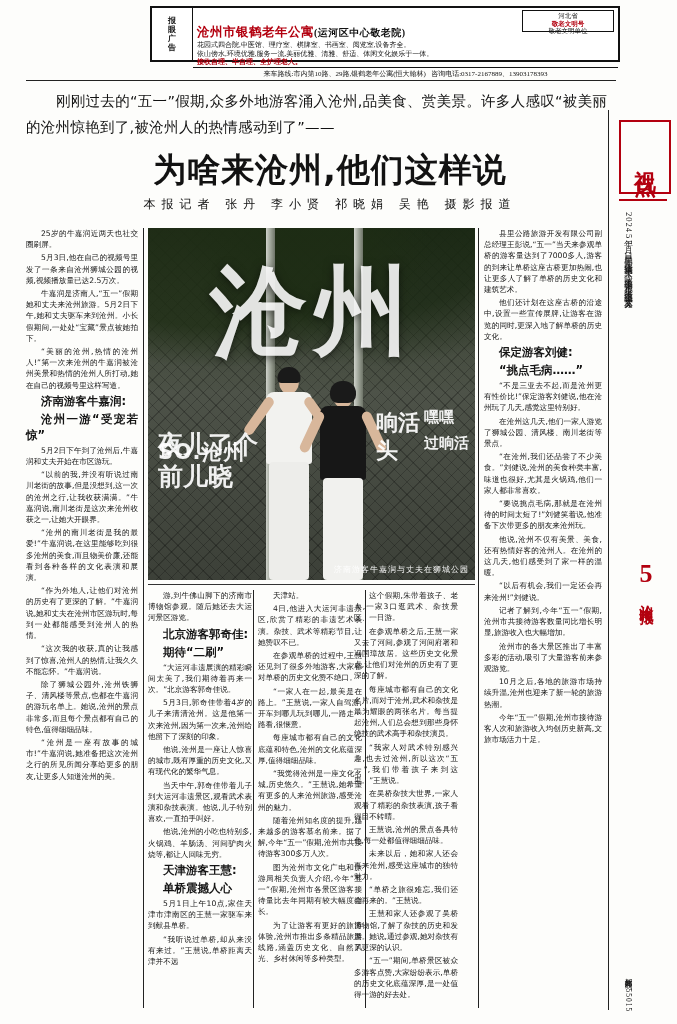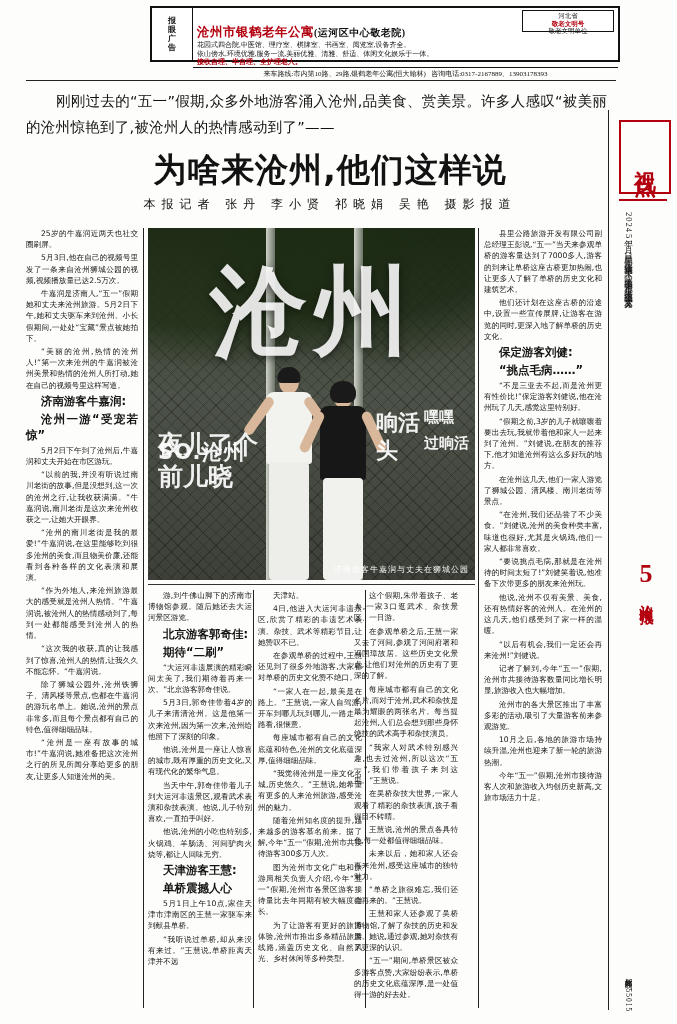--- a/index.html
+++ b/index.html
@@ -199,21 +199,21 @@
   <div class="col c1">
     <p>25岁的牛嘉润近两天也社交圈刷屏。</p>
     <p>5月3日,他在自己的视频号里发了一条来自沧州狮城公园的视频,视频播放量已达2.5万次。</p>
     <p>牛嘉润是济南人,“五一”假期她和丈夫来沧州旅游。5月2日下午,她和丈夫驱车来到沧州。小长假期间,一处处“宝藏”景点被她拍下。</p>
     <p>“美丽的沧州,热情的沧州人!”第一次来沧州的牛嘉润被沧州美景和热情的沧州人所打动,她在自己的视频号里这样写道。</p>
     <p class="sub-h">济南游客牛嘉润:</p>
     <p class="sub-h2">沧州一游“受宠若惊”</p>
     <p>5月2日下午到了沧州后,牛嘉润和丈夫开始在市区游玩。</p>
     <p>“以前的我,并没有听说过南川老街的故事,但是没想到,这一次的沧州之行,让我收获满满。”牛嘉润说,南川老街是这次来沧州收获之一,让她大开眼界。</p>
     <p>“沧州的南川老街是我的最爱!”牛嘉润说,在这里能够吃到很多沧州的美食,而且物美价廉,还能看到各种各样的文化表演和展演。</p>
-    <p>“作为外地人,来沧州旅游最大的感受就是沧州人热情。”牛嘉润说,被沧州人的热情感动到了,每到一处都能感受到沧州人的热情。</p>
+    <p>“作为外地人,让他们对沧州的历史有了更深的了解。”牛嘉润说,她和丈夫在沧州市区游玩时,每到一处都能感受到沧州人的热情。</p>
     <p>“这次我的收获,真的让我感到了惊喜,沧州人的热情,让我久久不能忘怀。”牛嘉润说。</p>
     <p>除了狮城公园外,沧州铁狮子、清风楼等景点,也都在牛嘉润的游玩名单上。她说,沧州的景点非常多,而且每个景点都有自己的特色,值得细细品味。</p>
     <p>“沧州是一座有故事的城市!”牛嘉润说,她准备把这次沧州之行的所见所闻分享给更多的朋友,让更多人知道沧州的美。</p>
   </div>
 
   <div class="col c2">
     <p>游,到牛佛山脚下的济南市博物馆参观。随后她还去大运河景区游览。</p>
     <p class="sub-h">北京游客郭奇佳:</p>
     <p class="sub-h2">期待“二刷”</p>
     <p>“大运河非遗展演的精彩瞬间太美了,我们期待着再来一次。”北京游客郭奇佳说。</p>
@@ -251,21 +251,20 @@
     <p>王慧和家人还参观了吴桥博物馆,了解了杂技的历史和发展。她说,通过参观,她对杂技有了更深的认识。</p>
     <p>“五一”期间,单桥景区被众多游客点赞,大家纷纷表示,单桥的历史文化底蕴深厚,是一处值得一游的好去处。</p>
   </div>
 
   <div class="col c5">
     <p>县里公路旅游开发有限公司副总经理王彭说,“五一”当天来参观单桥的游客量达到了7000多人,游客的到来让单桥这座古桥更加热闹,也让更多人了解了单桥的历史文化和建筑艺术。</p>
     <p>他们还计划在这座古桥的沿途中,设置一些宣传展牌,让游客在游览的同时,更深入地了解单桥的历史文化。</p>
     <p class="sub-h">保定游客刘健:</p>
     <p class="sub-h2">“挑点毛病……”</p>
     <p>“不是三亚去不起,而是沧州更有性价比!”保定游客刘健说,他在沧州玩了几天,感觉这里特别好。</p>
-    <p>“假期之前,3岁的儿子就嚷嚷着要出去玩,我就带着他和家人一起来到了沧州。”刘健说,在朋友的推荐下,他才知道沧州有这么多好玩的地方。</p>
     <p>在沧州这几天,他们一家人游览了狮城公园、清风楼、南川老街等景点。</p>
     <p>“在沧州,我们还品尝了不少美食。”刘健说,沧州的美食种类丰富,味道也很好,尤其是火锅鸡,他们一家人都非常喜欢。</p>
     <p>“要说挑点毛病,那就是在沧州待的时间太短了!”刘健笑着说,他准备下次带更多的朋友来沧州玩。</p>
     <p>他说,沧州不仅有美景、美食,还有热情好客的沧州人。在沧州的这几天,他们感受到了家一样的温暖。</p>
     <p>“以后有机会,我们一定还会再来沧州!”刘健说。</p>
     <p>记者了解到,今年“五一”假期,沧州市共接待游客数量同比增长明显,旅游收入也大幅增加。</p>
     <p>沧州市的各大景区推出了丰富多彩的活动,吸引了大量游客前来参观游览。</p>
     <p>10月之后,各地的旅游市场持续升温,沧州也迎来了新一轮的旅游热潮。</p>
     <p>今年“五一”假期,沧州市接待游客人次和旅游收入均创历史新高,文旅市场活力十足。</p>
   </div>

